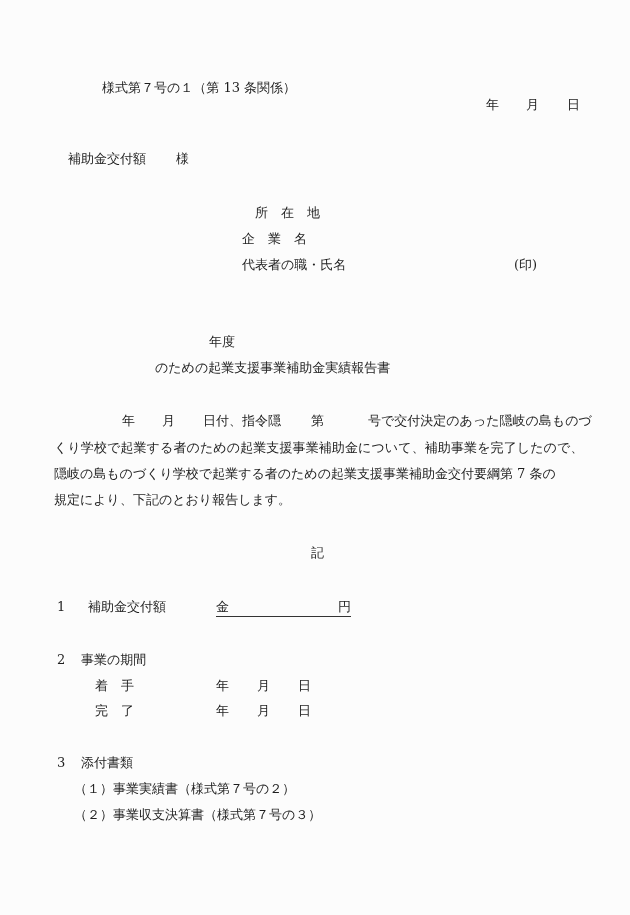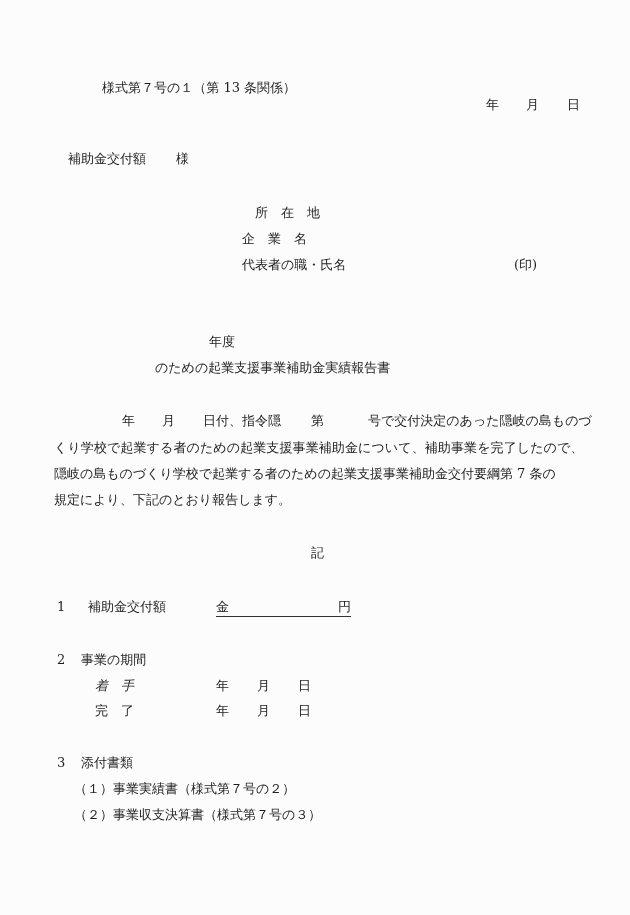--- a/index.html
+++ b/index.html
@@ -77,21 +77,21 @@
   <div class="line" style="left:57px; top:599px;">1</div>
   <div class="line" style="left:88px; top:599px;">補助金交付額</div>
   <div class="underline-field" style="left:216px; top:599px; width:135px;">
     <span>金</span>
     <span class="yen">円</span>
   </div>
 
   <div class="line" style="left:57px; top:652px;">2</div>
   <div class="line" style="left:81px; top:652px;">事業の期間</div>
 
-  <div class="line" style="left:95px; top:678px;font-style:italic;">着　手</div>
+  <div class="line" style="left:95px; top:678px;">着　手</div>
   <div class="line" style="left:216px; top:678px;">年</div>
   <div class="line" style="left:257px; top:678px;">月</div>
   <div class="line" style="left:298px; top:678px;">日</div>
 
   <div class="line" style="left:95px; top:703px;">完　了</div>
   <div class="line" style="left:216px; top:703px;">年</div>
   <div class="line" style="left:257px; top:703px;">月</div>
   <div class="line" style="left:298px; top:703px;">日</div>
 
   <div class="line" style="left:57px; top:755px;">3</div>

